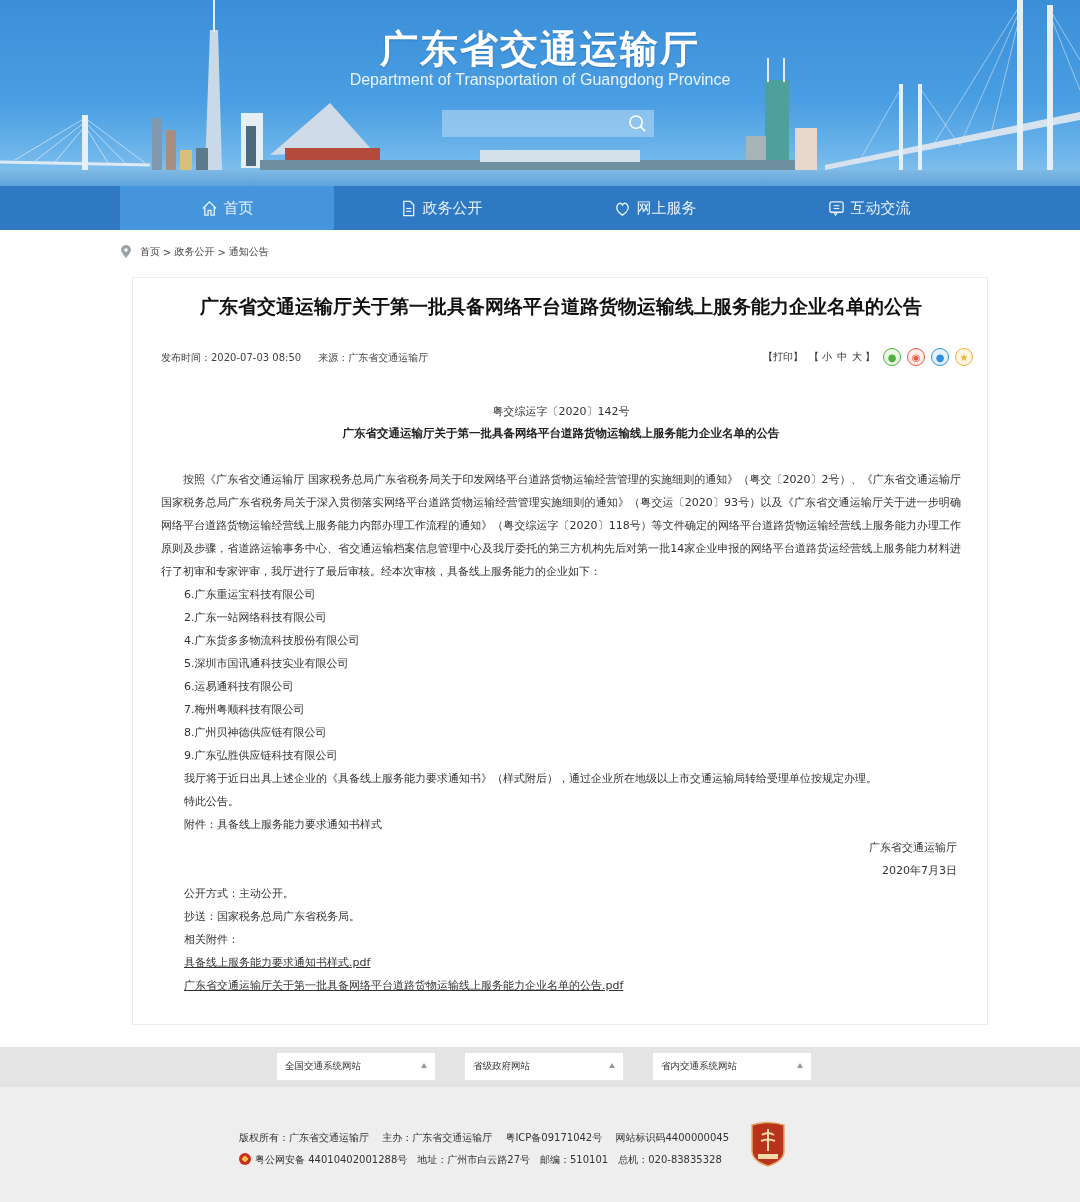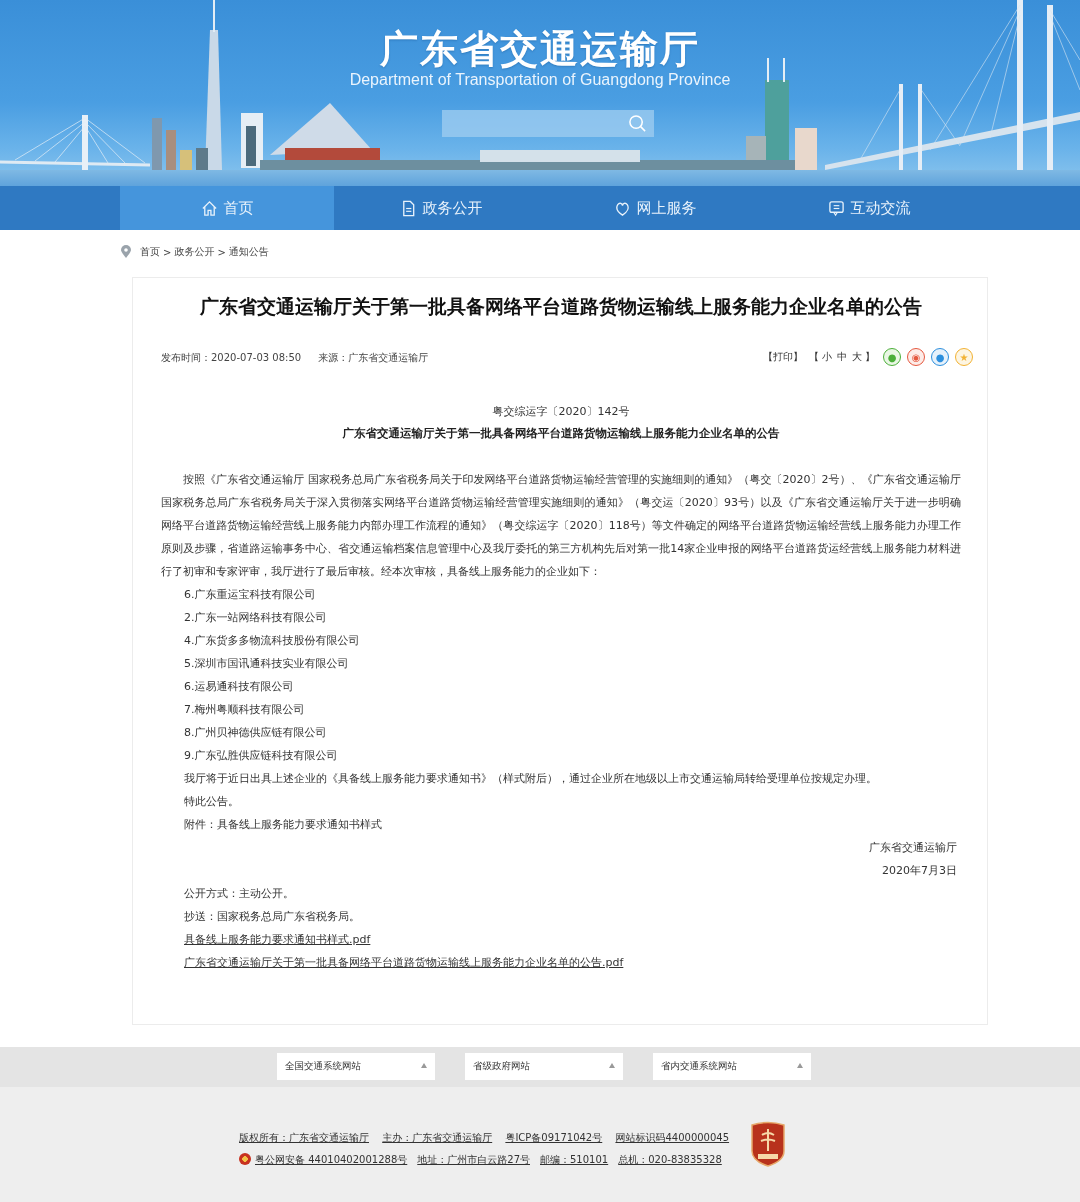--- a/index.html
+++ b/index.html
@@ -32,21 +32,21 @@
 .line{padding-left:23px;}
 .right{text-align:right;padding-right:4px;}
 .link{padding-left:23px;text-decoration:underline;color:#333;cursor:pointer;display:block;}
 .footer-links{position:absolute;left:0;top:1047px;width:1080px;height:40px;background:#e4e4e4;}
 .dd{position:absolute;top:6px;height:27px;width:158px;background:#fff;font-size:9.5px;color:#333;display:flex;align-items:center;padding-left:8px;cursor:pointer;}
 .dd .arrow{position:absolute;right:8px;top:10px;width:0;height:0;border-left:3px solid transparent;border-right:3px solid transparent;border-bottom:5px solid #999;}
 .footer{position:absolute;left:0;top:1087px;width:1080px;height:115px;background:#eeeeee;}
 .f1,.f2{position:absolute;left:239px;font-size:10px;color:#333;white-space:nowrap;}
 .f1{top:44px;}
 .f2{top:66px;display:flex;align-items:flex-start;}
-.f1 span,.f2 span{margin-right:10px;text-decoration:underline;}
+.f1 span,.f2 span{margin-right:10px;}
 .emblem{width:12px;height:12px;border-radius:50%;background:radial-gradient(circle,#f3c246 30%,#c8311f 35%);margin-right:4px;}
 .badge{position:absolute;left:750px;top:34px;width:36px;height:46px;}
 </style>
 </head>
 <body>
 
 <div class="banner">
   <svg width="1080" height="186" style="position:absolute;left:0;top:0">
 
     <line x1="0" y1="162" x2="150" y2="165" stroke="#dfeaf3" stroke-width="3"></line>
@@ -185,20 +185,21 @@
     <div class="line">7.梅州粤顺科技有限公司</div>
     <div class="line">8.广州贝神德供应链有限公司</div>
     <div class="line">9.广东弘胜供应链科技有限公司</div>
     <div class="line">我厅将于近日出具上述企业的《具备线上服务能力要求通知书》（样式附后），通过企业所在地级以上市交通运输局转给受理单位按规定办理。</div>
     <div class="line">特此公告。</div>
     <div class="line">附件：具备线上服务能力要求通知书样式</div>
     <div class="right">广东省交通运输厅</div>
     <div class="right">2020年7月3日</div>
     <div class="line">公开方式：主动公开。</div>
     <div class="line">抄送：国家税务总局广东省税务局。</div>
+    <div class="line">相关附件：</div>
     <a class="link">具备线上服务能力要求通知书样式.pdf</a>
     <a class="link">广东省交通运输厅关于第一批具备网络平台道路货物运输线上服务能力企业名单的公告.pdf</a>
   </div>
 </div>
 
 <div class="footer-links">
   <div class="dd" style="left:277px">
     <span>全国交通系统网站</span>
     <span class="arrow"></span>
   </div>

